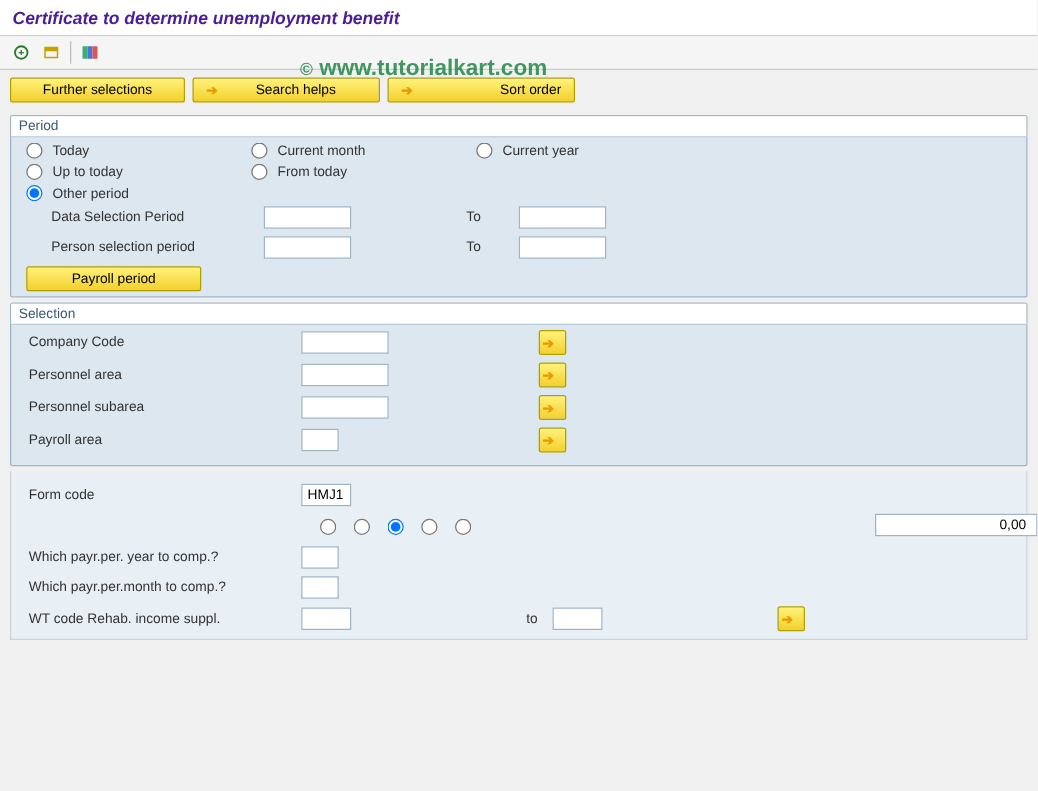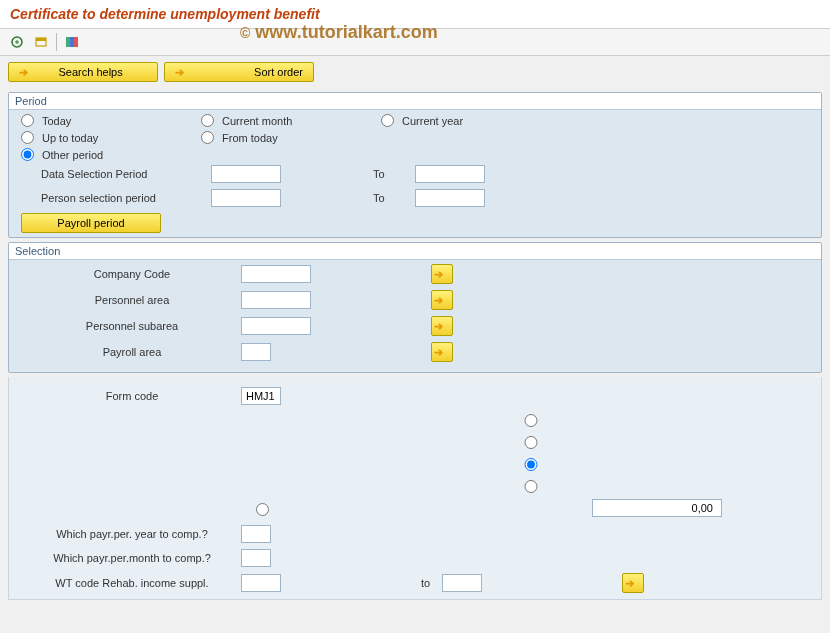--- a/index.html
+++ b/index.html
@@ -14,21 +14,21 @@
     overflow: hidden;
     position: relative;
   }
   .title-bar {
     background: #fff;
     padding: 6px 10px;
     border-bottom: 1px solid #ccc;
     font-size: 14px;
     font-weight: bold;
     font-style: italic;
-    color: #c2410c;
+    color: #4c1d95;
   }
   .toolbar {
     background: #f5f5f5;
     padding: 4px 8px;
     border-bottom: 1px solid #ccc;
     display: flex;
     align-items: center;
     gap: 6px;
   }
   .toolbar-icon {
@@ -96,50 +96,49 @@
     align-items: center;
     margin-bottom: 6px;
   }
   .field-label {
     width: 190px;
     padding-left: 20px;
   }
   .field-label2 {
     width: 220px;
     padding-left: 2px;
-    text-align: center;
   }
   .text-input {
     background: #fff;
     border: 1px solid #9fb5c7;
     height: 18px;
     padding: 1px 4px;
     font-size: 11px;
   }
   .w70 { width: 70px; }
   .w40 { width: 40px; }
   .w30 { width: 30px; }
   .to-label { margin: 0 12px; width: 30px; }
   .plain-area {
     background: #e8eff5;
     margin: 0 8px;
     padding: 10px 12px 0 12px;
     border: 1px solid #c8d4df;
     border-top: none;
   }
   .radio-col {
-    display:flex; flex-direction:column; gap:6px; margin-left:230px; margin-bottom:8px;
+    display:flex; flex-direction:row; gap:6px; margin-left:230px; margin-bottom:8px;
   }
   .num-field {
     background:#fff; border:1px solid #9fb5c7; height:18px; width:130px;
     text-align:right; padding:1px 8px; margin-left: 320px; font-size:11px;
   }
   .watermark {
-    position:absolute; top:22px; left:240px;
-    color:#a16207; font-size:18px; font-weight:bold;
+    position:absolute; top:44px; left:240px;
+    color:#15803d; font-size:18px; font-weight:bold;
     pointer-events:none; opacity:0.8;
   }
   .watermark .copy { font-size:14px; }
   svg { display:block; }
 </style>
 </head>
 <body>
 
 <div class="title-bar">Certificate to determine unemployment benefit</div>
 
@@ -162,20 +161,23 @@
   <span class="toolbar-icon">
     <svg width="14" height="14" viewBox="0 0 14 14">
       <rect x="1" y="2" width="4" height="10" fill="#4a7"></rect>
         <rect x="5" y="2" width="4" height="10" fill="#47d"></rect>
         <rect x="9" y="2" width="4" height="10" fill="#d55"></rect>
     </svg>
   </span>
 </div>
 
 <div class="button-row">
+  <button class="sap-btn" style="min-width:140px; justify-content:center;">
+    <span>Further selections</span>
+  </button>
   <button class="sap-btn" style="min-width:150px;">
     <span class="arrow-right">➔</span>
     <span style="flex:1; text-align:center;">Search helps</span>
   </button>
   <button class="sap-btn" style="min-width:150px;">
     <span class="arrow-right">➔</span>
     <span style="flex:1; text-align:right;">Sort order</span>
   </button>
 </div>
 

